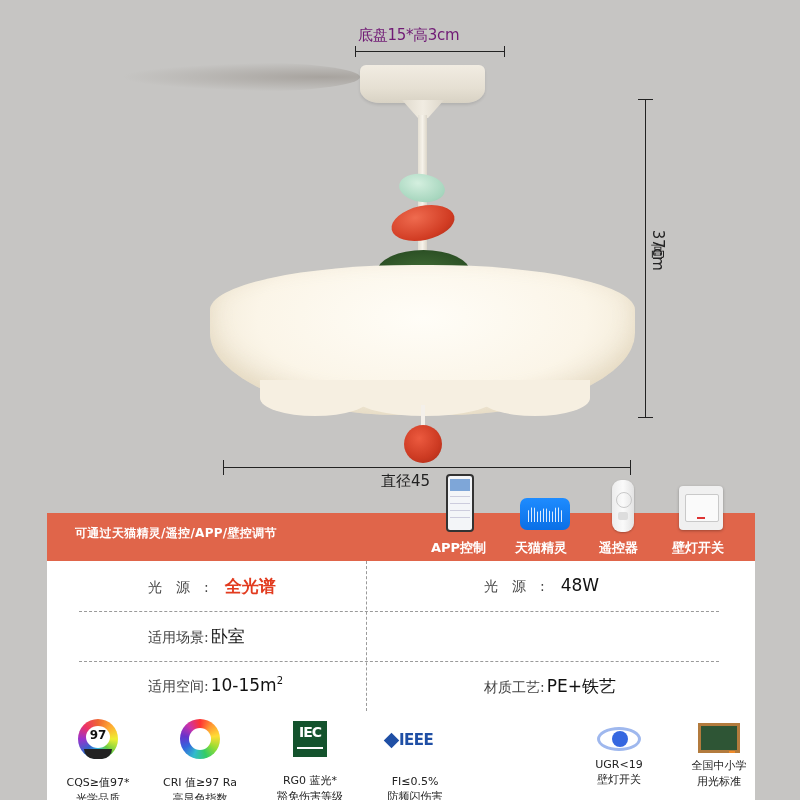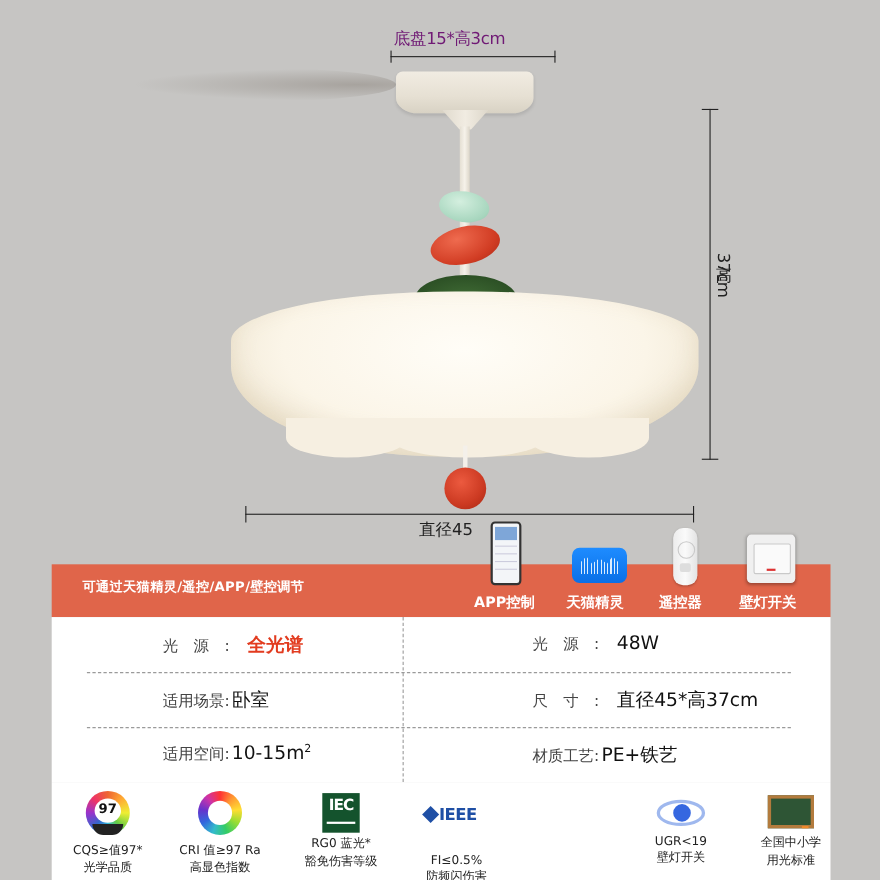--- a/index.html
+++ b/index.html
@@ -80,21 +80,21 @@
   .spec-key { display: inline-block; font-size: 14px; color: #444; }
   .spec-key.spaced { letter-spacing: 14px; }
   .spec-val { display: inline-block; font-size: 17px; color: #111; margin-left: 2px; }
   .spec-val.accent { color: #e23b1f; font-weight: bold; }
   sup { font-size: 10px; }
 
   
   .certs { position: absolute; left: 47px; top: 711px; width: 708px; height: 89px; background: #fff; }
   .cert { position: absolute; top: 0; width: 88px; text-align: center; }
   .cert-icon { position: relative; margin: 8px auto 0; width: 40px; height: 40px; }
-  .cert-l1 { font-size: 11px; color: #222; margin-top: 6px; white-space: nowrap; }
+  .cert-l1 { font-size: 11px; color: #222; margin-top: 16px; white-space: nowrap; }
   .cert-l2 { font-size: 11px; color: #222; margin-top: 1px; white-space: nowrap; }
 
   .ic-cqs { border-radius: 50%; background: conic-gradient(#e63,#fa3,#ee3,#6c4,#3bd,#36c,#93c,#e36,#e63); }
   .ic-cqs::before { content:""; position:absolute; left:8px; top:7px; width:24px; height:22px; border-radius:50%; background:#fff; }
   .ic-cqs span { position:absolute; left:0; top:9px; width:40px; font-size:12px; font-weight:bold; color:#111; }
   .ic-cqs::after { content:""; position:absolute; left:6px; top:30px; width:28px; height:10px; border-radius: 0 0 14px 14px; background:#222; }
   .ic-cri { border-radius: 50%; background: conic-gradient(#f33,#f93,#fd3,#9d3,#3c6,#3bc,#36d,#63c,#c3a,#f33); }
   .ic-cri::before { content:""; position:absolute; left:9px; top:9px; width:22px; height:22px; border-radius:50%; background:#fff; }
   .ic-iec { width: 34px; height: 36px; background: #14532d; margin-top: 10px; }
   .ic-iec span { position:absolute; left:0; top:3px; width:34px; text-align:center; font-size:14px; font-weight:bold; color:#fff; letter-spacing:-1px; }
@@ -171,23 +171,20 @@
       </div>
       <div class="cell right">
         <span class="spec-key spaced">光源:</span><span class="spec-val">48W</span>
       </div>
     </div>
 
     <div class="spec-row r1">
       <div class="cell left">
         <span class="spec-key">适用场景:</span><span class="spec-val">卧室</span>
       </div>
-      <div class="cell right">
-        <span class="spec-key spaced">尺寸:</span><span class="spec-val">直径45*高37cm</span>
-      </div>
     </div>
 
     <div class="spec-row r2">
       <div class="cell left">
         <span class="spec-key">适用空间:</span><span class="spec-val"><span>10-15m</span><sup>2</sup></span>
       </div>
       <div class="cell right">
         <span class="spec-key">材质工艺:</span><span class="spec-val">PE+铁艺</span>
       </div>
     </div>
@@ -203,21 +200,21 @@
     </div>
     <div class="cert" style="left:109px">
       <div class="cert-icon ic-cri"></div>
       <div class="cert-l1">CRI 值≥97 Ra</div>
       <div class="cert-l2">高显色指数</div>
     </div>
     <div class="cert" style="left:219px">
       <div class="cert-icon ic-iec">
           <span>IEC</span>
         </div>
-      <div class="cert-l1" style="margin-top:2px">RG0 蓝光*</div>
+      <div class="cert-l1" style="margin-top:16px">RG0 蓝光*</div>
       <div class="cert-l2">豁免伤害等级</div>
     </div>
     <div class="cert" style="left:324px">
       <div class="cert-icon ic-ieee">
           <span>IEEE</span>
         </div>
       <div class="cert-l1" style="margin-top:24px">FI≤0.5%</div>
       <div class="cert-l2">防频闪伤害</div>
     </div>
     <div class="cert" style="left:528px">

